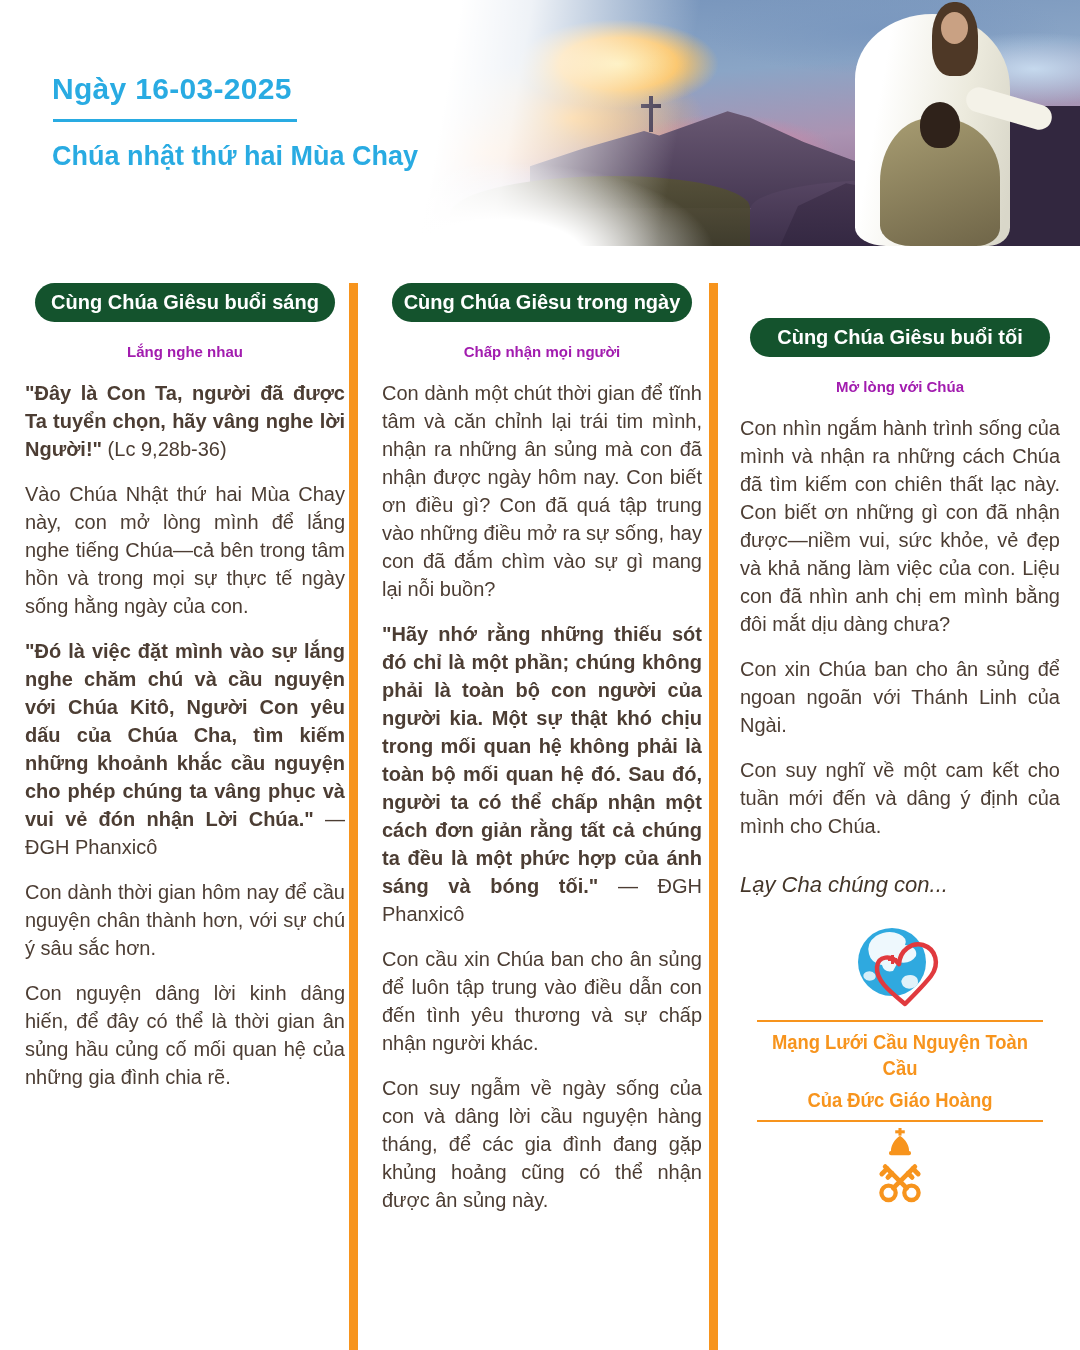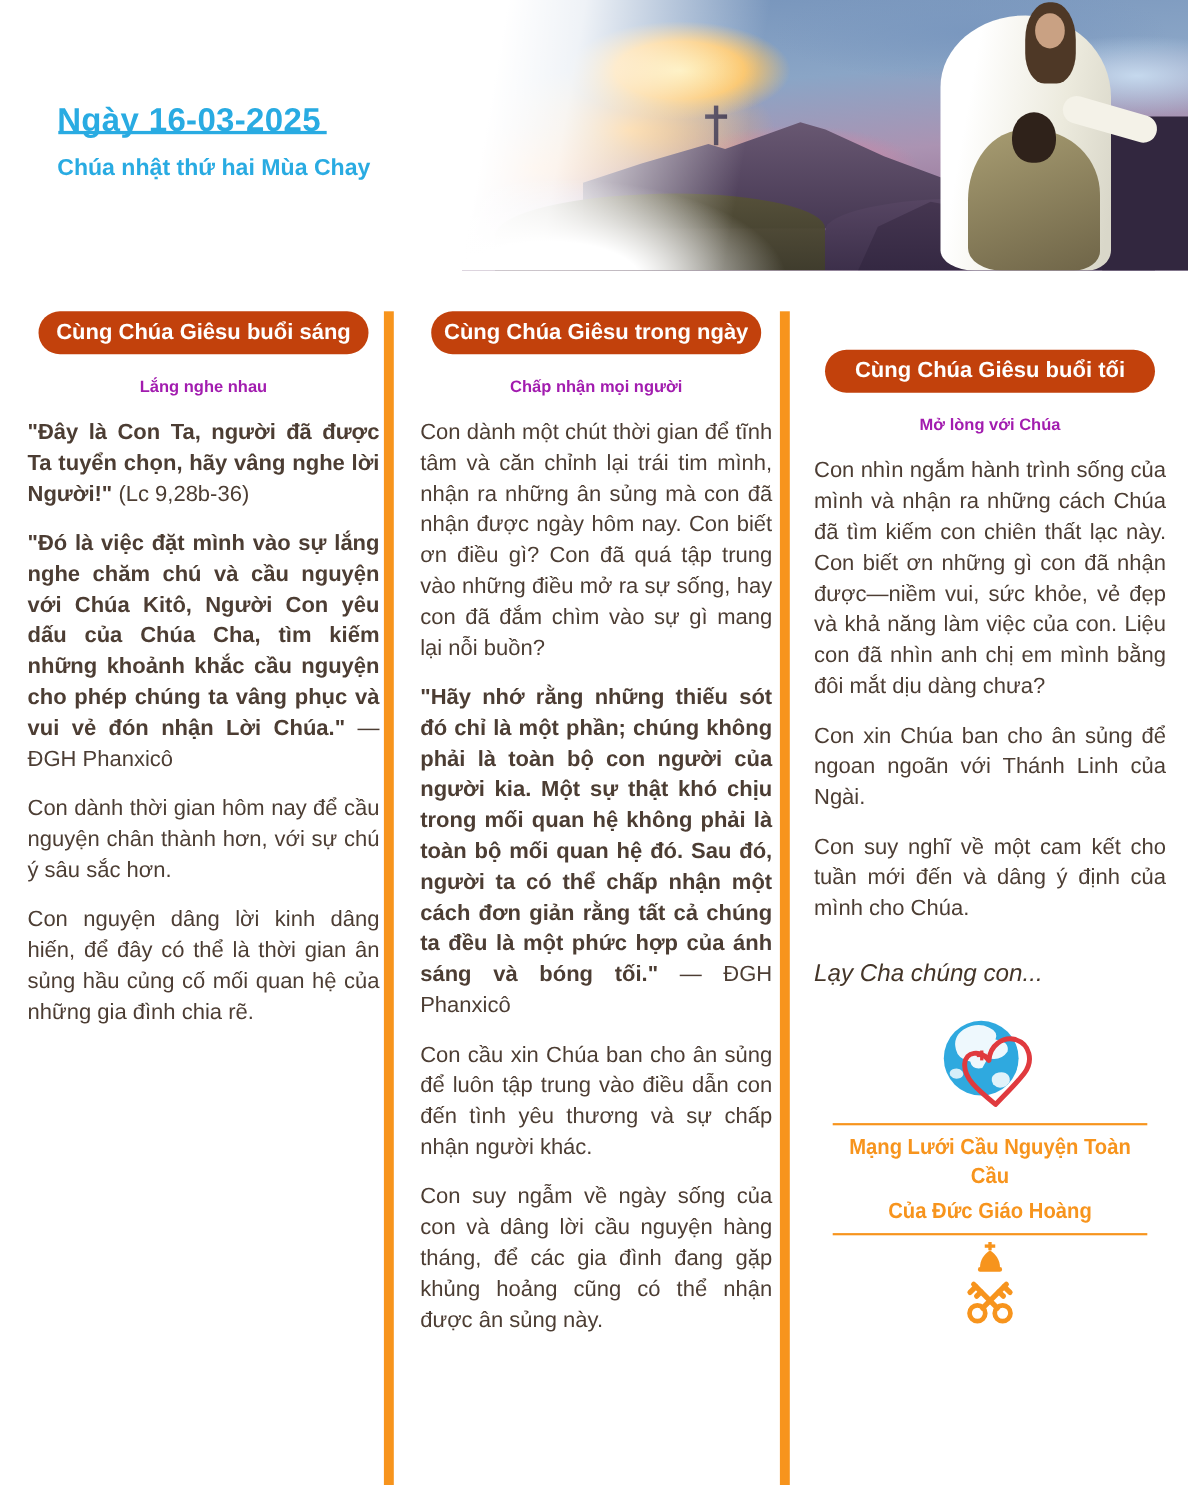--- a/index.html
+++ b/index.html
@@ -37,29 +37,29 @@
   .jesus-face{left:521px;top:12px;width:27px;height:32px;background:#c9a183;border-radius:50%;}
   .jesus-arm{left:545px;top:96px;width:88px;height:25px;background:#f4f2e8;border-radius:14px;transform:rotate(16deg);}
   .man-body{left:460px;top:118px;width:120px;height:128px;
     background:linear-gradient(160deg,#a89d72,#6f6548);
     border-radius:42% 50% 20% 26% / 50% 46% 14% 16%;}
   .man-head{left:500px;top:102px;width:40px;height:46px;background:#2f221a;border-radius:50% 50% 45% 45%;}
   .hero-fade{inset:0;z-index:5;background:
       radial-gradient(ellipse 300px 130px at 12% 104%, #ffffff 28%, rgba(255,255,255,0) 72%),
       linear-gradient(100deg,#ffffff 6%,rgba(255,255,255,.88) 16%,rgba(255,255,255,0) 40%);}
   
-  .date{position:absolute;left:52px;top:72px;font-size:30px;font-weight:bold;color:#29ABE2;letter-spacing:.3px;margin-top:21px;}
+  .date{position:absolute;left:52px;top:72px;font-size:30px;font-weight:bold;color:#29ABE2;letter-spacing:.3px;}
   .date-rule{position:absolute;left:53px;top:119px;width:244px;height:3px;background:#29ABE2;}
-  .page-title{position:absolute;left:52px;top:141px;font-size:21px;font-weight:bold;color:#29ABE2;}
+  .page-title{position:absolute;left:52px;top:141px;font-size:27px;font-weight:bold;color:#29ABE2;}
   
   .divider{position:absolute;top:283px;height:1067px;width:9px;background:#F7941D;}
   .d1{left:349px;} .d2{left:709px;}
   .col{position:absolute;top:283px;width:320px;}
   .c1{left:25px;} .c2{left:382px;} .c3{left:740px;margin-top:35px;}
-  .pill{background:#c2410c;color:#ffffff;font-weight:bold;font-size:20px;text-align:center;
+  .pill{background:#14532d;color:#ffffff;font-weight:bold;font-size:20px;text-align:center;
     border-radius:22px;padding:8px 4px;width:300px;margin:0 auto;box-sizing:border-box;}
   .col-sub{text-align:center;color:#a21caf;font-size:15px;font-weight:bold;margin-top:21px;}
   .paras{margin-top:19px;}
   .para{font-size:20px;line-height:1.40;color:#4C3D33;text-align:justify;margin:0 0 17px 0;}
   .para .b{font-weight:bold;}
   
   .closing{font-size:22px;font-weight:normal;font-style:italic;color:#443528;margin-top:32px;}
   .org-block{margin-top:26px;text-align:center;}
   .globe-svg{display:inline-block;margin:0 auto;}
   .org-rule{height:2px;background:#F7941D;width:286px;margin:6px auto 0 auto;}
@@ -92,20 +92,21 @@
 <div class="page-title">Chúa nhật thứ hai Mùa Chay</div>
 
 <div class="divider d1"></div>
 <div class="divider d2"></div>
 
 <div class="col c1">
   <div class="pill">Cùng Chúa Giêsu buổi sáng</div>
   <div class="col-sub">Lắng nghe nhau</div>
   <div class="paras">
       <p class="para"><span class="b">"Đây là Con Ta, người đã được Ta tuyển chọn, hãy vâng nghe lời Người!"</span><span> (Lc 9,28b-36)</span></p>
+      <p class="para"><span>Vào Chúa Nhật thứ hai Mùa Chay này, con mở lòng mình để lắng nghe tiếng Chúa—cả bên trong tâm hồn và trong mọi sự thực tế ngày sống hằng ngày của con.</span></p>
       <p class="para"><span class="b">"Đó là việc đặt mình vào sự lắng nghe chăm chú và cầu nguyện với Chúa Kitô, Người Con yêu dấu của Chúa Cha, tìm kiếm những khoảnh khắc cầu nguyện cho phép chúng ta vâng phục và vui vẻ đón nhận Lời Chúa."</span><span> — ĐGH Phanxicô</span></p>
       <p class="para"><span>Con dành thời gian hôm nay để cầu nguyện chân thành hơn, với sự chú ý sâu sắc hơn.</span></p>
       <p class="para"><span>Con nguyện dâng lời kinh dâng hiến, để đây có thể là thời gian ân sủng hầu củng cố mối quan hệ của những gia đình chia rẽ.</span></p>
     </div>
 </div>
 
 <div class="col c2">
   <div class="pill">Cùng Chúa Giêsu trong ngày</div>
   <div class="col-sub">Chấp nhận mọi người</div>
   <div class="paras">

